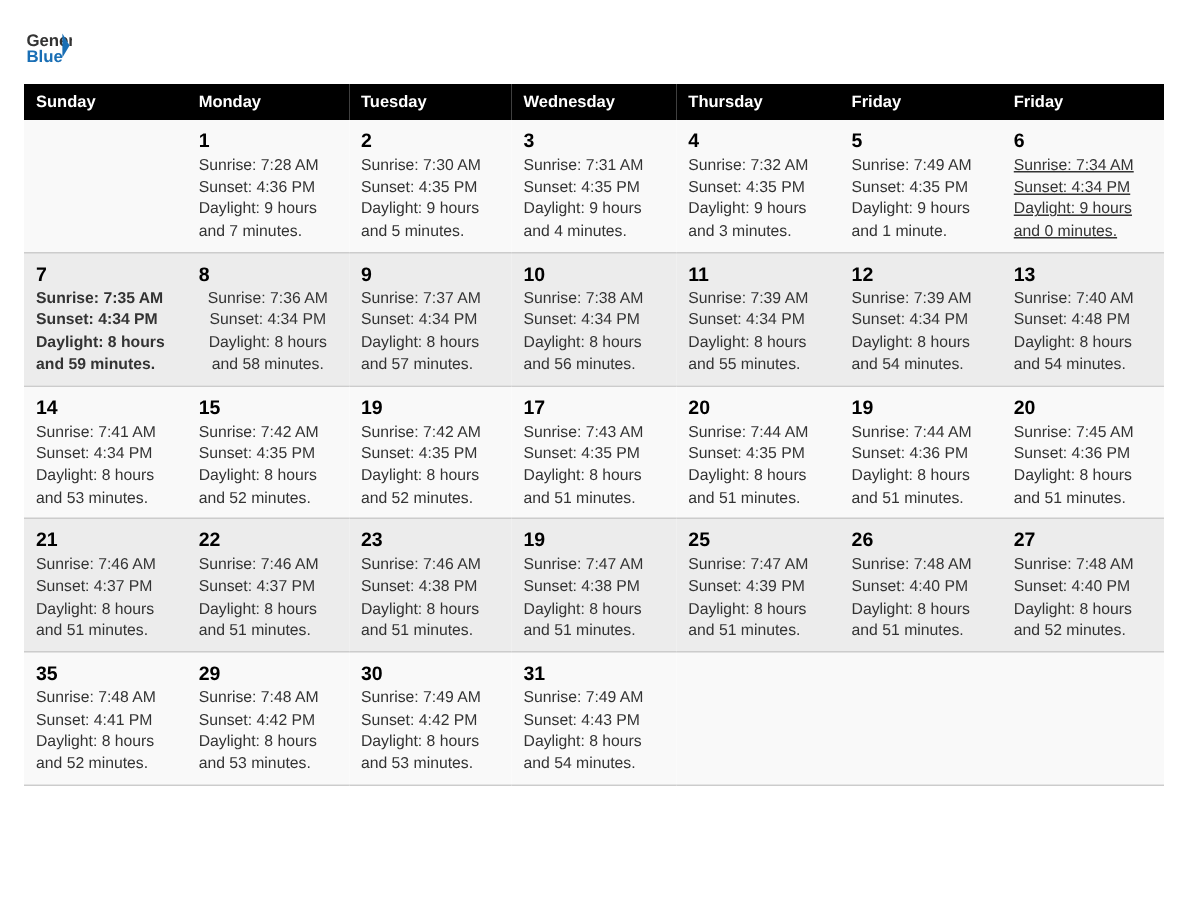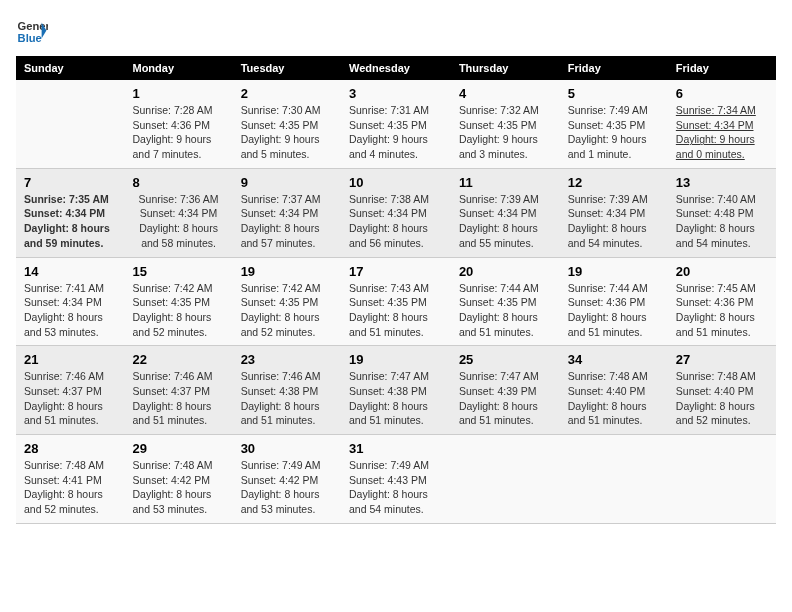--- a/index.html
+++ b/index.html
@@ -284,37 +284,37 @@
 and 51 minutes.</div>
         </td>
         <td>
           <span class="day-number">25</span>
           <div class="day-info" style="white-space: pre-line;">Sunrise: 7:47 AM
 Sunset: 4:39 PM
 Daylight: 8 hours
 and 51 minutes.</div>
         </td>
         <td>
-          <span class="day-number">34</span>
+          <span class="day-number">26</span>
           <div class="day-info" style="white-space: pre-line;">Sunrise: 7:48 AM
 Sunset: 4:40 PM
 Daylight: 8 hours
 and 51 minutes.</div>
         </td>
         <td>
           <span class="day-number">27</span>
           <div class="day-info" style="white-space: pre-line;">Sunrise: 7:48 AM
 Sunset: 4:40 PM
 Daylight: 8 hours
 and 52 minutes.</div>
         </td>
       </tr>
       <tr>
         <td>
-          <span class="day-number">28</span>
+          <span class="day-number">35</span>
           <div class="day-info" style="white-space: pre-line;">Sunrise: 7:48 AM
 Sunset: 4:41 PM
 Daylight: 8 hours
 and 52 minutes.</div>
         </td>
         <td>
           <span class="day-number">29</span>
           <div class="day-info" style="white-space: pre-line;">Sunrise: 7:48 AM
 Sunset: 4:42 PM
 Daylight: 8 hours

